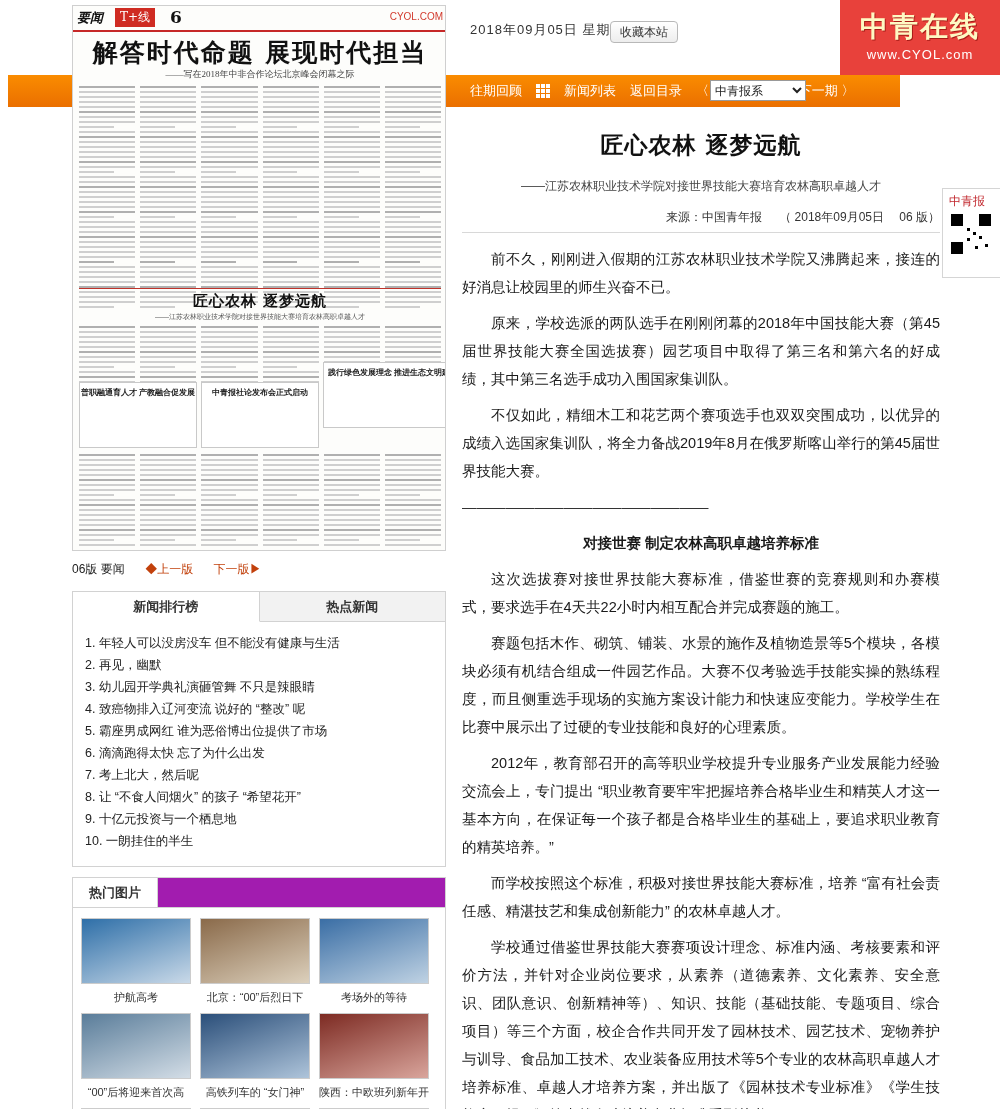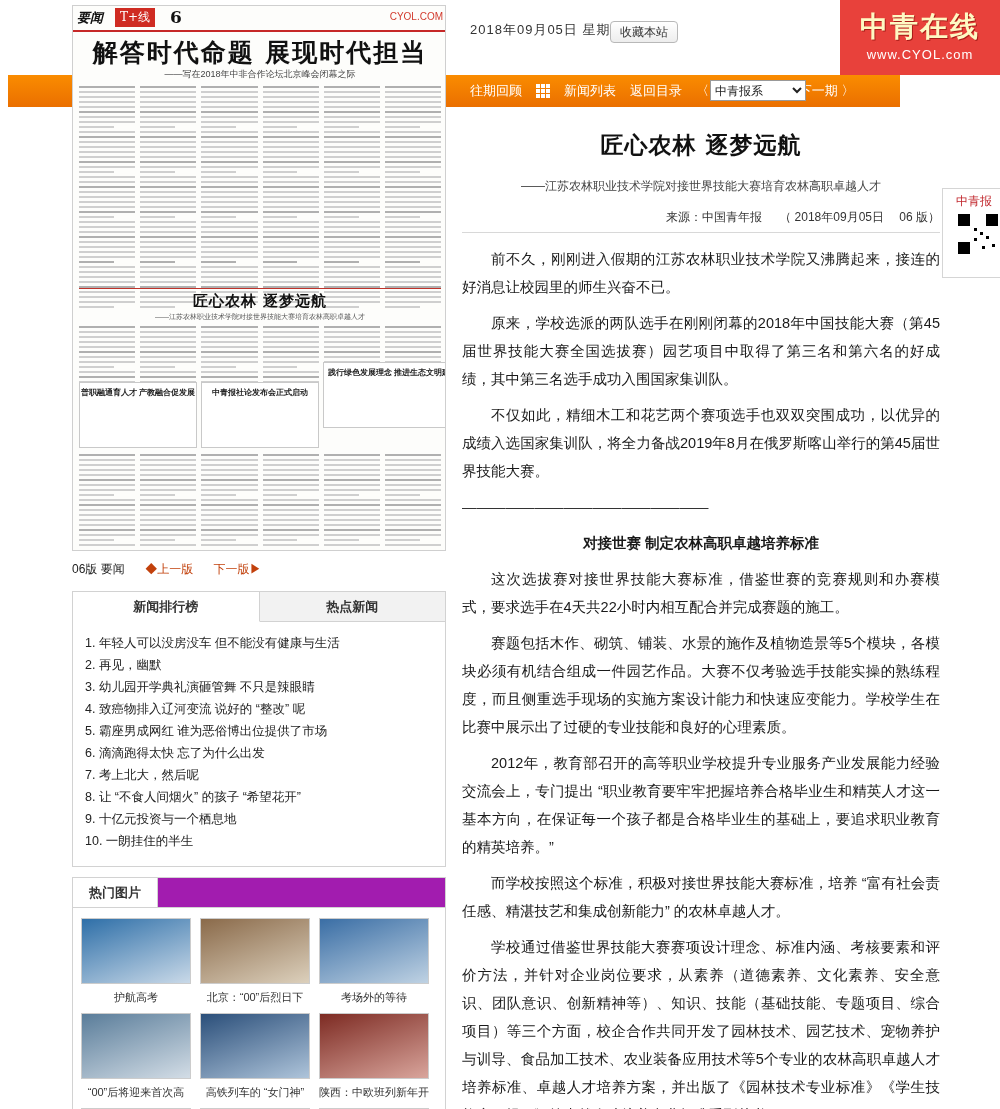--- a/index.html
+++ b/index.html
@@ -107,21 +107,21 @@
     position: absolute; right: 4px; top: 5px; font-size: 10px; color: #d23b2e;
     font-family: "Liberation Sans", sans-serif;
   }
   .pp-headline {
     position: absolute; left: 0; top: 30px; width: 374px; text-align: center;
     font-family: "DejaVu Serif", serif; font-weight: bold;
     font-size: 25px; color: #111; letter-spacing: 2px;
   }
   .pp-subhead {
     position: absolute; left: 0; top: 62px; width: 374px; text-align: center;
-    font-size: 9px; color: #444;
+    font-size: 9px; color: #444; font-family: Liberation Serif, serif;
   }
   .pp-cols {
     position: absolute; left: 6px; top: 80px; width: 362px; height: 198px;
     display: flex; gap: 5px;
   }
   .pp-col { flex: 1; }
   .pp-line { height: 2px; background: #cfcfcf; margin-bottom: 3px; }
   .pp-line.short { width: 62%; }
   .pp-line.dark { background: #b0b0b0; }
   .pp-mid {
@@ -205,21 +205,21 @@
     font-size: 14.5px; color: #1a1a1a; line-height: 28px; margin: 0 0 8px 0;
     text-indent: 2em; text-align: justify;
     font-family: "Liberation Sans", sans-serif;
   }
   .art-body p.center { text-indent: 0; text-align: center; font-weight: bold; }
   .art-body p.rule { text-indent: 0; letter-spacing: 0; color: #333; }
 
   
   .right-widget {
     position: absolute; right: 0; top: 188px; width: 58px; height: 90px;
-    border: 1px solid #d5d5d5; border-right: none; background: #fff; padding-left: 7px;
+    border: 1px solid #d5d5d5; border-right: none; background: #fff;
   }
   .rw-title { font-size: 12px; color: #c1272d; padding: 4px 4px 2px 6px; white-space: nowrap; }
   .qr {
     width: 40px; height: 40px; margin: 2px 0 0 8px;
     background:
       linear-gradient(#000,#000) 0 0/12px 12px no-repeat,
       linear-gradient(#fff,#fff) 3px 3px/6px 6px no-repeat,
       linear-gradient(#000,#000) 28px 0/12px 12px no-repeat,
       linear-gradient(#fff,#fff) 31px 3px/6px 6px no-repeat,
       linear-gradient(#000,#000) 0 28px/12px 12px no-repeat,

